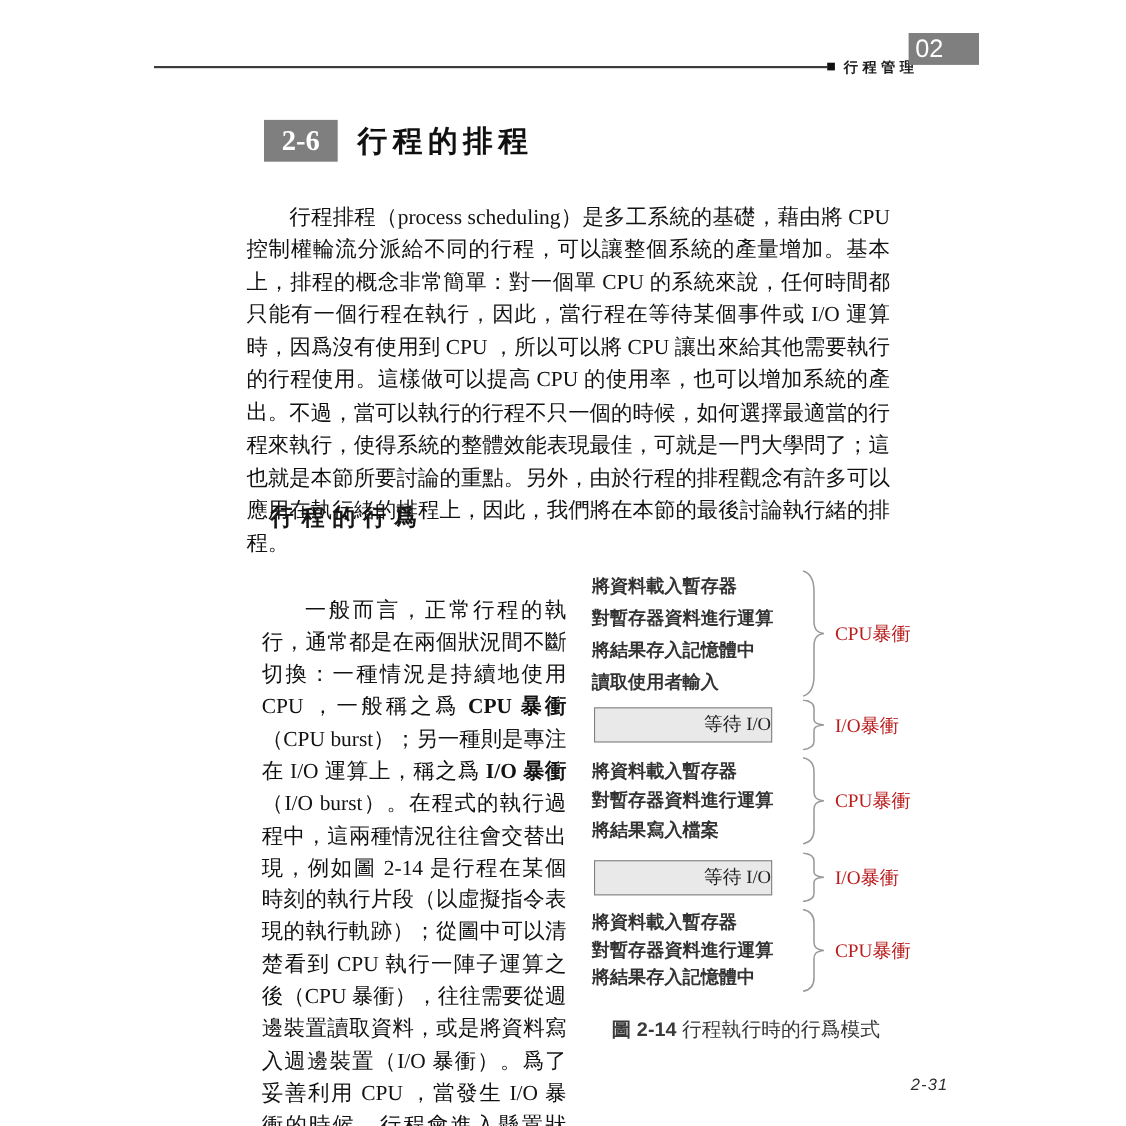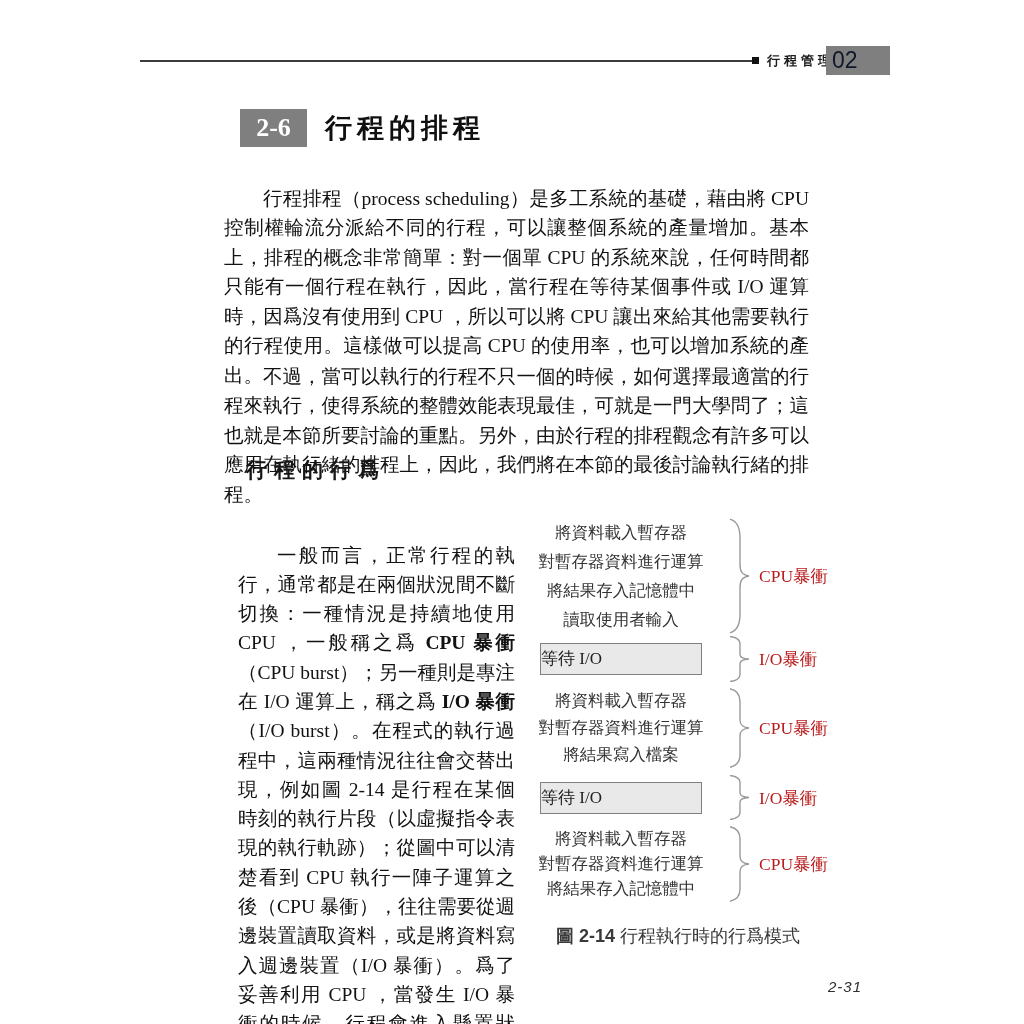--- a/index.html
+++ b/index.html
@@ -10,22 +10,22 @@
   }
   
   .header-rule{position:absolute;left:140px;top:60px;width:612px;height:0;border-top:2px solid #3c3c3c;}
   .header-square{position:absolute;left:752px;top:57px;width:7px;height:7px;background:#111;}
   .header-label{
     position:absolute;left:767px;top:52px;
     font-family:"Liberation Sans","DejaVu Sans",sans-serif;
     font-size:13px;font-weight:bold;letter-spacing:4px;color:#1c1c1c;white-space:nowrap;
   }
   .header-chip{
-    position:absolute;left:826px;top:46px;width:64px;height:29px;background:#7f7f7f;
-    color:#0f172a;font-family:"Liberation Sans","DejaVu Sans",sans-serif;
+    position:absolute;left:826px;top:30px;width:64px;height:29px;background:#7f7f7f;
+    color:#ffffff;font-family:"Liberation Sans","DejaVu Sans",sans-serif;
     font-size:23px;line-height:29px;padding-left:6px;box-sizing:border-box;
   }
   
   .section-heading{position:absolute;left:240px;top:109px;display:flex;align-items:center;}
   .section-chip{
     width:67px;height:38px;background:#7f7f7f;color:#fff;
     font-size:26px;font-weight:bold;text-align:center;line-height:38px;
   }
   .section-title{
     margin-left:18px;font-size:27px;font-weight:bold;letter-spacing:5px;color:#101010;white-space:nowrap;
@@ -47,27 +47,27 @@
   .behavior-text{
     position:absolute;left:238px;top:521px;width:277px;
     font-size:19.5px;line-height:29.3px;text-align:justify;text-indent:2em;color:#121212;
   }
   .behavior-text .b{font-weight:bold;}
   
   .figure{position:absolute;left:538px;top:518px;width:292px;}
   .fig-seg{display:flex;align-items:stretch;}
   .fig-lines{
     width:166px;display:flex;flex-direction:column;justify-content:space-around;
-    text-align:center;font-size:16.5px;color:#333;
+    font-size:16.5px;color:#333;font-weight:bold;
   }
   .fig-line{white-space:nowrap;}
   .fig-boxwrap{width:166px;display:flex;align-items:center;}
   .fig-box{
     width:160px;height:30px;margin-left:2px;background:#e9e9e9;border:1px solid #808080;
-    text-align:left;line-height:30px;font-size:17px;color:#222;
+    text-align:right;line-height:30px;font-size:17px;color:#222;
   }
   .fig-brace{margin-left:24px;width:22px;display:flex;align-items:stretch;}
   .fig-brace svg{width:22px;height:100%;}
   .fig-label{
     margin-left:9px;align-self:center;font-size:17.5px;color:#b91c1c;white-space:nowrap;
   }
   .seg-0{height:116px;}
   .seg-1{height:46px;margin-top:2px;}
   .seg-2{height:80px;margin-top:6px;}
   .seg-3{height:45px;margin-top:7px;}

